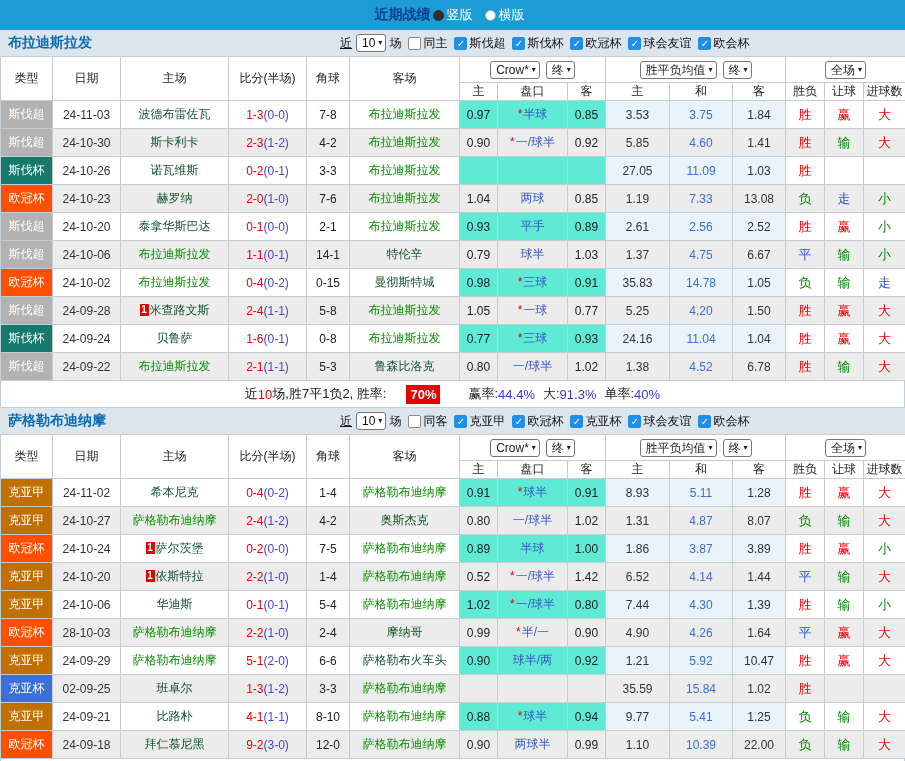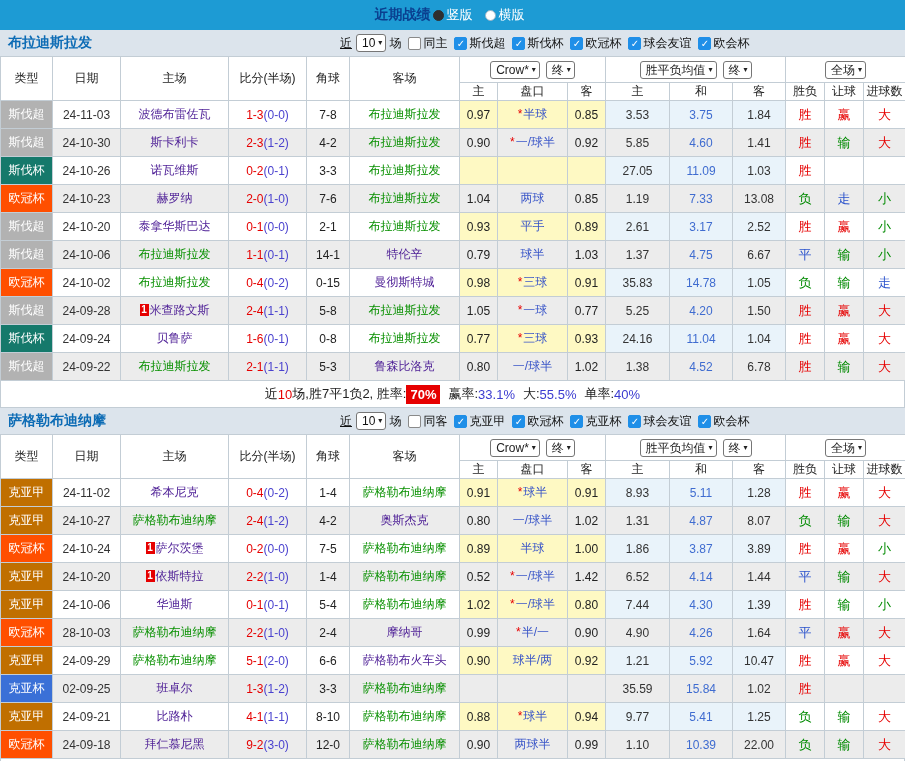--- a/index.html
+++ b/index.html
@@ -28,39 +28,39 @@
   .cb.on{background:#1f8fe8;border-color:#1f8fe8;color:#fff;font-size:10px;line-height:12px;
          text-align:center;font-weight:bold;}
   
   table.grid{border-collapse:collapse;table-layout:fixed;width:905px;font-size:12px;color:#222;}
   .grid th,.grid td{border:1px solid #c3cdd5;text-align:center;padding:0;
                     white-space:nowrap;overflow:hidden;}
   .hr1 th{height:25px;font-weight:normal;}
   .hr2 th{height:15px;font-weight:normal;}
   tbody td{height:27px;}
   tr.even td{background:#ececec;}
-  td.co{background:#fef9c3;}
+  td.co{background:#5eead4;}
   td.ca{background:#e9f3fa;color:#333;}
   td.ca.mid{color:#3f6cd0;}
   td.type{color:#fff;}
   td.date{color:#333;margin-left:9px;}
   .score .ft{color:#e60000;}
   .score .half{color:#4a42cf;}
-  .tname{color:#4c1d95;}
+  .tname{color:#14532d;}
   .tname.focus{color:#089000;}
   .rank{display:inline-block;background:#e60000;color:#fff;font-size:10px;line-height:12px;
         width:9px;margin-right:1px;font-weight:bold;vertical-align:1px;}
   td.hcp{color:#3a56c8;}
   .star{color:#e60000;margin-right:1px;}
   td.res{font-size:13px;}
   
   .summary{height:26px;border:1px solid #c3cdd5;border-top:0;display:flex;align-items:center;
            justify-content:center;font-size:13px;color:#222;}
   .summary .red{color:#e60000;}
-  .badge{background:#e60000;color:#fff;font-weight:bold;padding:2px 4px;margin:0 0;}
+  .badge{background:#e60000;color:#fff;font-weight:bold;padding:2px 4px;margin:0 20px;}
   .slabel{margin-left:8px;}
   .sval{color:#3b3bd0;}
   .partial{height:10px;border-left:1px solid #c3cdd5;border-right:1px solid #c3cdd5;
            position:relative;background:#fff;}
 </style>
 </head>
 <body>
 
 <div class="topbar">
   <span class="tb-title">近期战绩</span>
@@ -225,21 +225,21 @@
             <td class="type" style="background: rgb(178, 178, 178);">斯伐超</td>
             <td class="date">24-10-20</td>
             <td class="teamcell"><span class="tname">泰拿华斯巴达</span></td>
             <td class="score"><span class="ft">0-1</span><span class="half">(0-0)</span></td>
             <td class="corner">2-1</td>
             <td class="teamcell"><span class="tname focus">布拉迪斯拉发</span></td>
             <td class="co">0.93</td>
             <td class="co hcp"><span class="hctext">平手</span></td>
             <td class="co">0.89</td>
             <td class="ca">2.61</td>
-            <td class="ca mid">3.17</td>
+            <td class="ca mid">2.56</td>
             <td class="ca">2.52</td>
             <td class="res" style="color: rgb(230, 0, 0);">胜</td>
             <td class="res" style="color: rgb(230, 0, 0);">赢</td>
             <td class="res" style="color: rgb(0, 138, 0);">小</td>
           </tr>
           <tr class="even">
             <td class="type" style="background: rgb(178, 178, 178);">斯伐超</td>
             <td class="date">24-10-06</td>
             <td class="teamcell"><span class="tname focus">布拉迪斯拉发</span></td>
             <td class="score"><span class="ft">1-1</span><span class="half">(0-1)</span></td>
@@ -324,23 +324,23 @@
             <td class="res" style="color: rgb(230, 0, 0);">大</td>
           </tr>
         </tbody>
       </table>
       <div class="summary">
         <span>近</span>
         <span class="red">10</span>
         <span>场,胜7平1负2, 胜率:</span>
         <span class="badge" style="background: rgb(230, 0, 0);">70%</span>
         <span class="slabel">赢率:</span>
-        <span class="sval">33.1%</span>
+        <span class="sval">44.4%</span>
         <span class="slabel">大:</span>
-        <span class="sval">55.5%</span>
+        <span class="sval">91.3%</span>
         <span class="slabel">单率:</span>
         <span class="sval">40%</span>
       </div>
     </section>
     <section class="sec">
       <div class="sec-head" style="background: rgb(220, 228, 236);">
         <span class="team" style="color: rgb(13, 108, 181);">萨格勒布迪纳摩</span>
         <div class="filters">
           <span class="near flab">近</span>
           <span class="sel">

